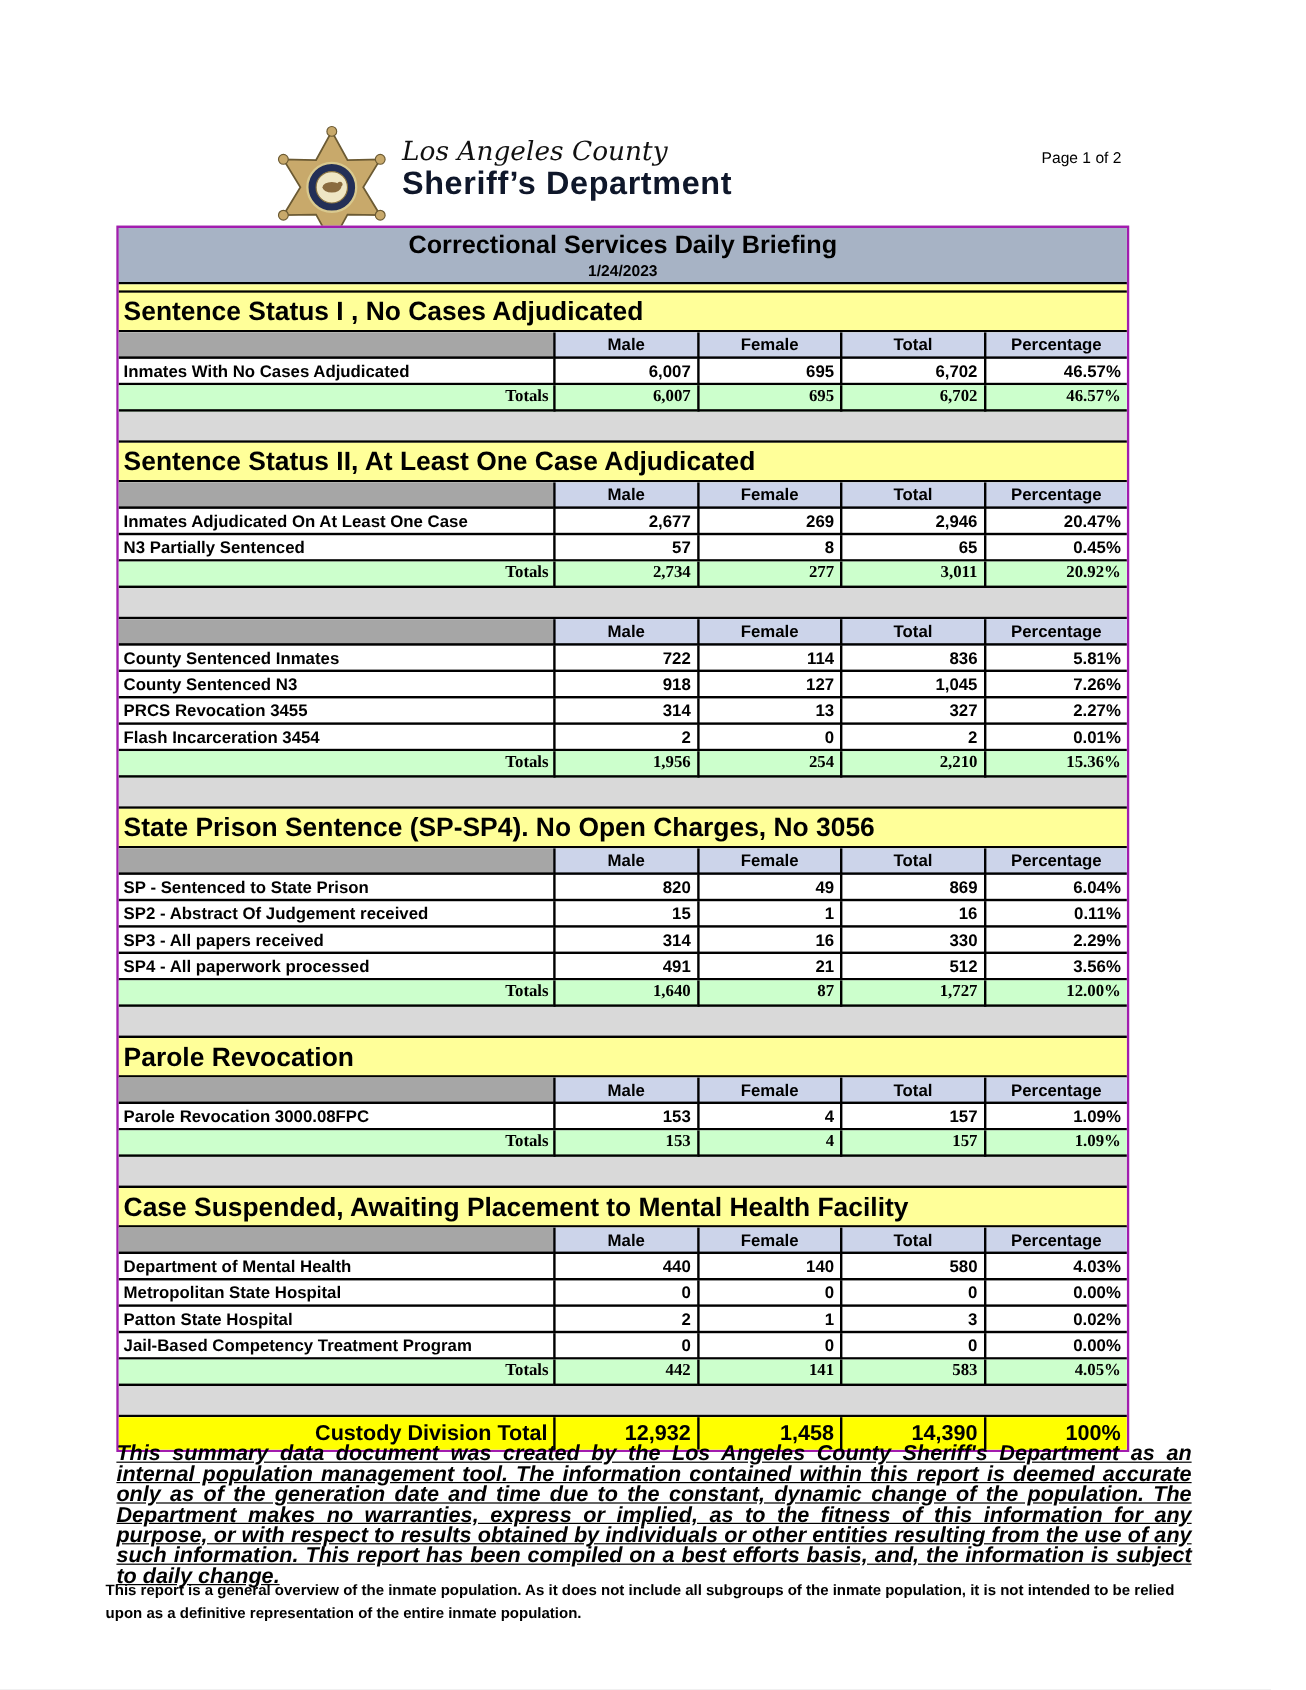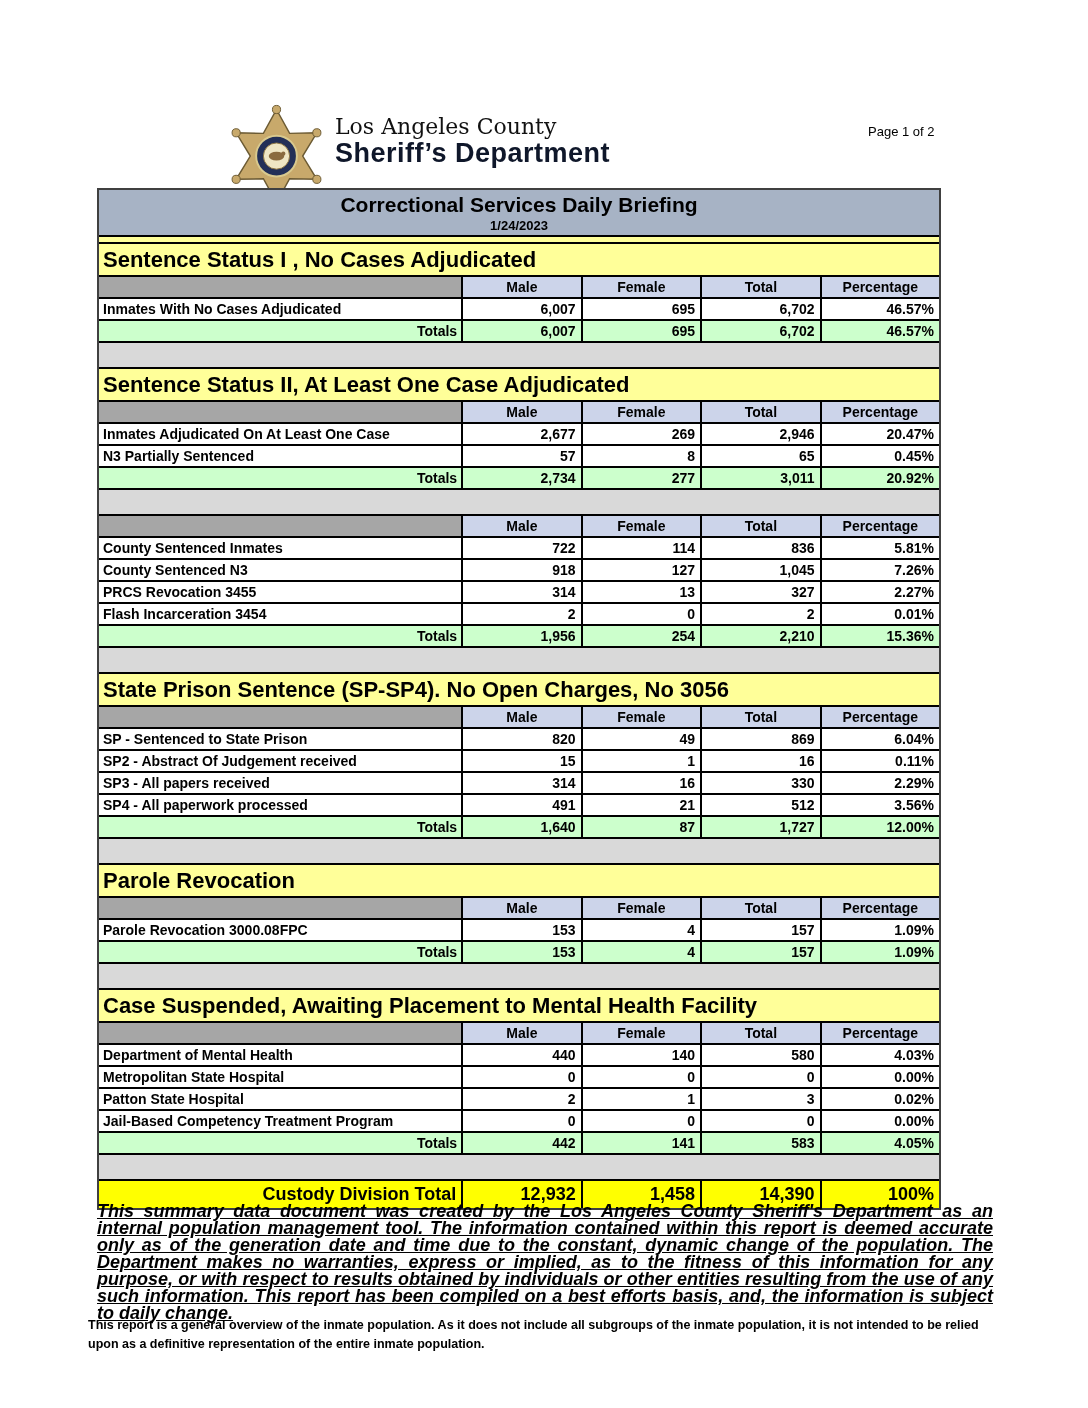--- a/index.html
+++ b/index.html
@@ -4,38 +4,38 @@
 <style>
   html,body{margin:0;padding:0;}
   body{
     width:1088px;height:1408px;position:relative;background:#ffffff;
     font-family:"Liberation Sans",sans-serif;color:#000;
   }
   
   .masthead{position:absolute;left:228px;top:102px;display:flex;align-items:flex-start;}
   .badge{width:97px;height:112px;flex:0 0 auto;}
   .agency{margin-left:10px;margin-top:13px;}
-  .agency-line1{font-family:"DejaVu Serif","Liberation Serif",serif;font-size:22px;line-height:24px;color:#111;}
+  .agency-line1{font-family:"DejaVu Serif","Liberation Serif",serif;font-style:italic;font-size:22px;line-height:24px;color:#111;}
   .agency-line2{font-size:27px;font-weight:bold;letter-spacing:.5px;line-height:28px;color:#0f172a;}
   .page-label{position:absolute;left:868px;top:124px;font-size:13px;font-weight:normal;}
   
-  .sheet{position:absolute;left:97px;top:188px;width:844px;border:2px solid #404040;box-sizing:border-box;background:var(--spacer,#d9d9d9);}
+  .sheet{position:absolute;left:97px;top:188px;width:844px;border:2px solid #a21caf;box-sizing:border-box;background:var(--spacer,#d9d9d9);}
   .band{background:var(--title-band,#a7b3c5);text-align:center;padding:3px 0 2px;border-bottom:2px solid #000;}
   .band-title{font-size:21px;font-weight:bold;}
   .band-date{font-size:13px;font-weight:bold;margin-top:1px;}
   .ystrip{height:5px;background:var(--section-header,#ffff99);border-bottom:2px solid #000;}
   .sec-title{background:var(--section-header,#ffff99);font-size:22px;font-weight:bold;padding:3px 4px 2px;border-bottom:2px solid #000;}
   .trow{display:flex;background:#fff;}
   .tcell{box-sizing:border-box;border-bottom:2px solid #000;font-weight:bold;font-size:14px;overflow:hidden;white-space:nowrap;}
   .lbl{width:387px;padding:2px 4px;text-align:left;}
   .val{width:127px;border-left:2px solid #000;padding:2px 5px;}
   .head .tcell{background:var(--column-header,#ccd4ea);text-align:center;}
   .head .gray{background:var(--header-left-cell,#a6a6a6);}
   .num{text-align:right;}
-  .totals .tcell{background:var(--totals-row,#ccffcc);}
+  .totals .tcell{background:var(--totals-row,#ccffcc);font-family:Liberation Serif, serif;}
   .tlabel{text-align:right;}
   .spacer{height:24px;background:var(--spacer,#d9d9d9);border-bottom:2px solid #000;}
   .grand .tcell{background:var(--grand-total,#ffff00);font-size:18px;padding:3px 5px;border-bottom:none;}
   .grand .glabel{text-align:right;}
   
   .disclaimer{position:absolute;left:97px;top:1185px;width:896px;font-size:18px;font-weight:bold;font-style:italic;line-height:17px;text-align:justify;text-decoration:underline;}
   .footnote{position:absolute;left:88px;top:1303px;width:902px;font-size:12.5px;font-weight:600;line-height:19px;}
 </style>
 </head>
 <body>

